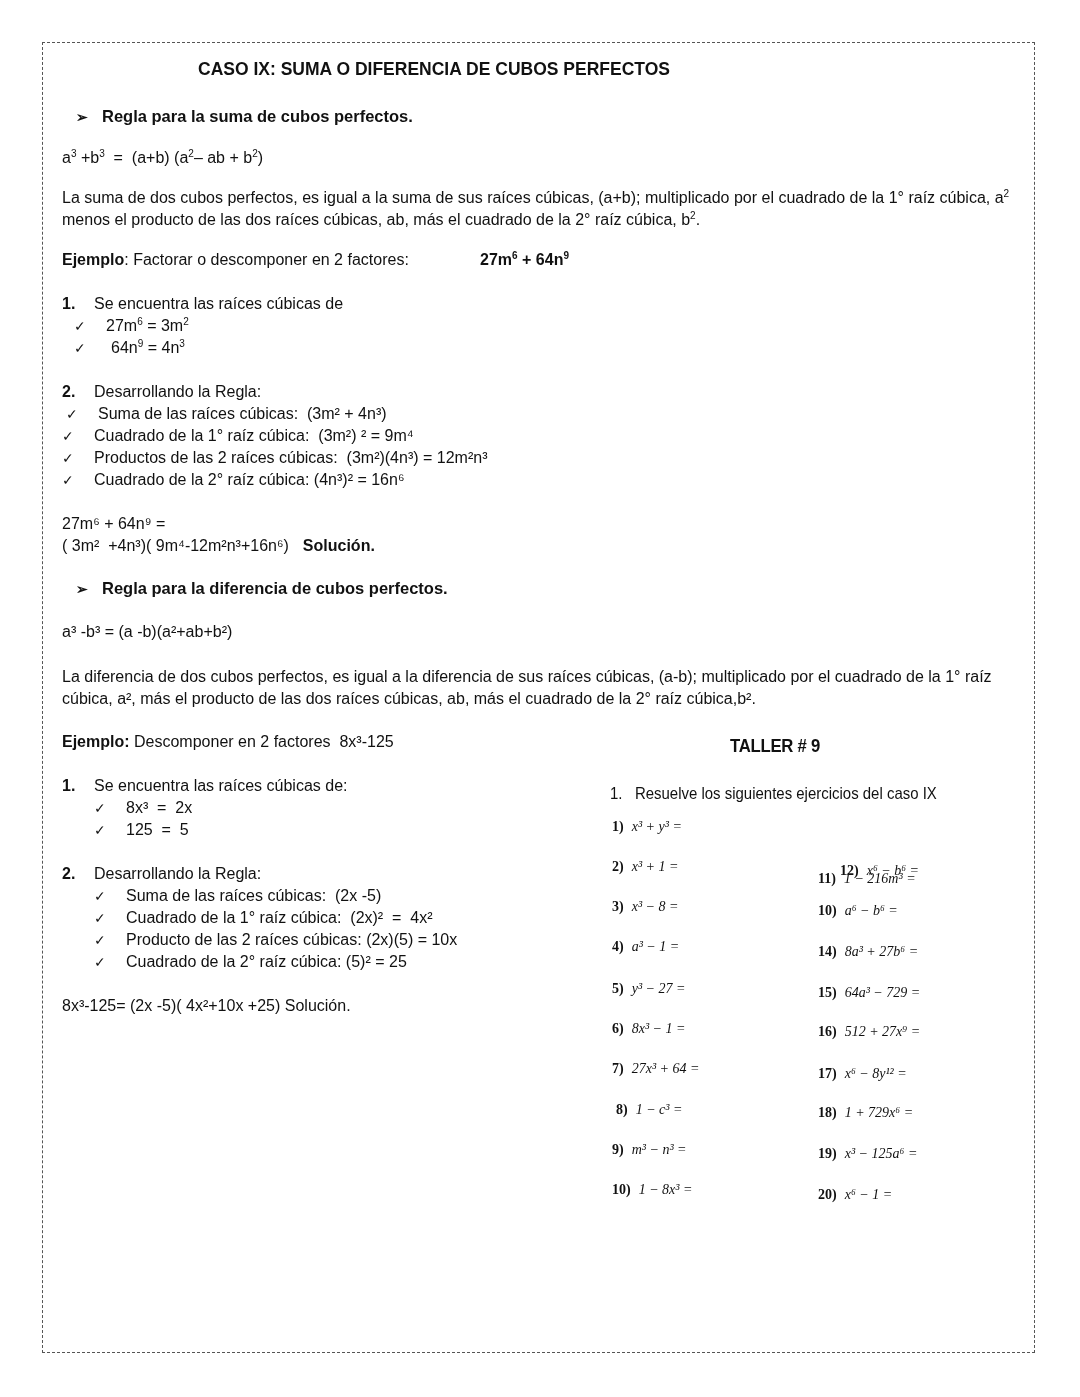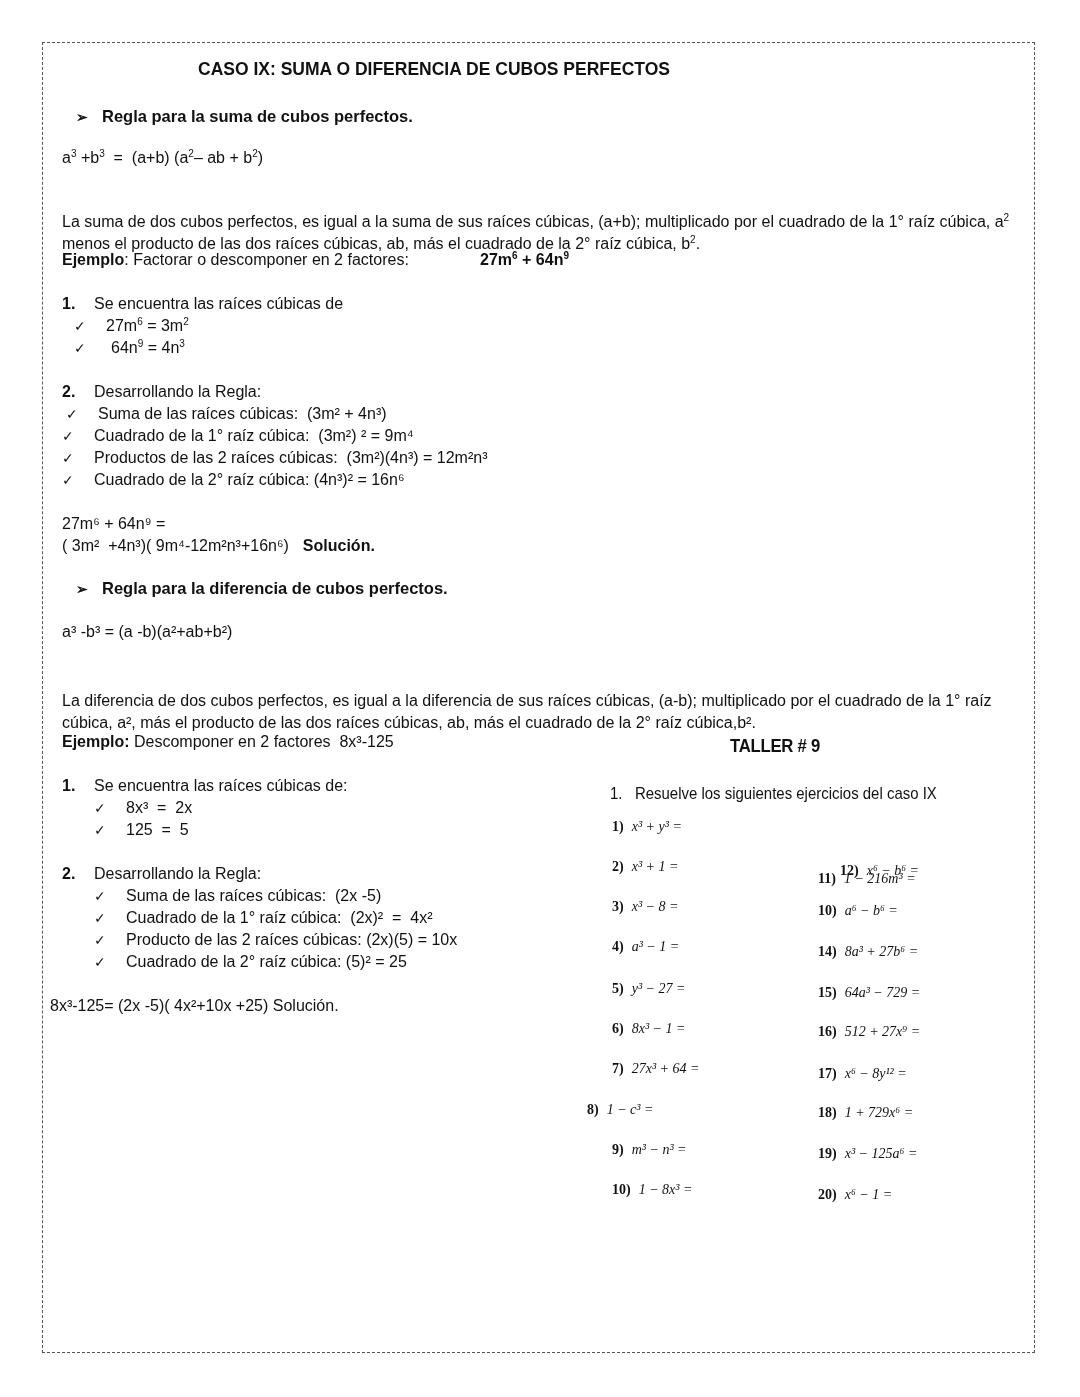--- a/index.html
+++ b/index.html
@@ -7,21 +7,21 @@
          font-family: "Liberation Sans", sans-serif; color: #111; font-size: 16px; }
   .page-frame { position: absolute; left: 42px; top: 42px; width: 993px; height: 1311px;
                 border: 1px dashed #555; box-sizing: border-box; }
   .abs { position: absolute; white-space: nowrap; line-height: 20px; }
   .title { left: 0; width: 868px; top: 59px; text-align: center; font-weight: bold; font-size: 17.5px; }
   .bold { font-weight: bold; }
   .arrow { display: inline-block; width: 26px; font-size: 14px; }
   .num { font-weight: bold; display: inline-block; width: 32px; }
   .check { display: inline-block; width: 32px; font-size: 14px; }
   sup { font-size: 10px; line-height: 0; vertical-align: 6px; }
-  .para { position: absolute; left: 62px; width: 965px; line-height: 22px; white-space: normal; margin-top: 24px; }
+  .para { position: absolute; left: 62px; width: 965px; line-height: 22px; white-space: normal; }
   .taller-title { left: 730px; top: 736px; font-size: 19px; font-weight: bold;
                   font-family: "Liberation Sans", sans-serif; letter-spacing: -0.3px; transform: scaleX(0.88); transform-origin: left; }
   .taller-instr { left: 610px; top: 784px; font-size: 17px; transform: scaleX(0.88); transform-origin: left; }
   .ex { position: absolute; font-family: Liberation Serif, serif; font-size: 14px; line-height: 22px; white-space: nowrap; }
   .ex .n { font-weight: bold; margin-right: 8px; }
   .ex .e { font-style: italic; }
 </style>
 </head>
 <body>
 
@@ -66,34 +66,34 @@
 <div class="abs" style="left:62px; top:776px;"><span class="num">1.</span><span>Se encuentra las raíces cúbicas de:</span></div>
 <div class="abs" style="left:94px; top:798px;"><span class="check">✓</span><span style="white-space:pre">8x³  =  2x</span></div>
 <div class="abs" style="left:94px; top:820px;"><span class="check">✓</span><span style="white-space:pre">125  =  5</span></div>
 
 <div class="abs" style="left:62px; top:864px;"><span class="num">2.</span><span>Desarrollando la Regla:</span></div>
 <div class="abs" style="left:94px; top:886px;"><span class="check">✓</span><span style="white-space:pre">Suma de las raíces cúbicas:  (2x -5)</span></div>
 <div class="abs" style="left:94px; top:908px;"><span class="check">✓</span><span style="white-space:pre">Cuadrado de la 1° raíz cúbica:  (2x)²  =  4x²</span></div>
 <div class="abs" style="left:94px; top:930px;"><span class="check">✓</span><span style="white-space:pre">Producto de las 2 raíces cúbicas: (2x)(5) = 10x</span></div>
 <div class="abs" style="left:94px; top:952px;"><span class="check">✓</span><span style="white-space:pre">Cuadrado de la 2° raíz cúbica: (5)² = 25</span></div>
 
-<div class="abs" style="left:50px; top:996px;">8x³-125=  (2x -5)( 4x²+10x +25) Solución.</div>
+<div class="abs" style="left:62px; top:996px;">8x³-125=  (2x -5)( 4x²+10x +25) Solución.</div>
 
 <div class="abs taller-title">TALLER # 9</div>
 <div class="abs taller-instr" style="white-space:pre">1.   Resuelve los siguientes ejercicios del caso IX</div>
 
 <div>
   <div class="ex" style="left:612px; top:816px;"><span class="n">1)</span><span class="e">x³ + y³ =</span></div>
   <div class="ex" style="left:612px; top:856px;"><span class="n">2)</span><span class="e">x³ + 1 =</span></div>
   <div class="ex" style="left:612px; top:896px;"><span class="n">3)</span><span class="e">x³ − 8 =</span></div>
   <div class="ex" style="left:612px; top:936px;"><span class="n">4)</span><span class="e">a³ − 1 =</span></div>
   <div class="ex" style="left:612px; top:978px;"><span class="n">5)</span><span class="e">y³ − 27 =</span></div>
   <div class="ex" style="left:612px; top:1018px;"><span class="n">6)</span><span class="e">8x³ − 1 =</span></div>
   <div class="ex" style="left:612px; top:1058px;"><span class="n">7)</span><span class="e">27x³ + 64 =</span></div>
-  <div class="ex" style="left:587px; top:1099px;"><span class="n">8)</span><span class="e">1 − c³ =</span></div>
+  <div class="ex" style="left:616px; top:1099px;"><span class="n">8)</span><span class="e">1 − c³ =</span></div>
   <div class="ex" style="left:612px; top:1139px;"><span class="n">9)</span><span class="e">m³ − n³ =</span></div>
   <div class="ex" style="left:612px; top:1179px;"><span class="n">10)</span><span class="e">1 − 8x³ =</span></div>
 </div>
 
 <div>
   <div class="ex" style="left:818px; top:820px;margin-top:48px;"><span class="n">11)</span><span class="e">1 − 216m³ =</span></div>
   <div class="ex" style="left:840px; top:860px;"><span class="n">12)</span><span class="e">x⁶ − b⁶ =</span></div>
   <div class="ex" style="left:818px; top:900px;"><span class="n">10)</span><span class="e">a⁶ − b⁶ =</span></div>
   <div class="ex" style="left:818px; top:941px;"><span class="n">14)</span><span class="e">8a³ + 27b⁶ =</span></div>
   <div class="ex" style="left:818px; top:982px;"><span class="n">15)</span><span class="e">64a³ − 729 =</span></div>

